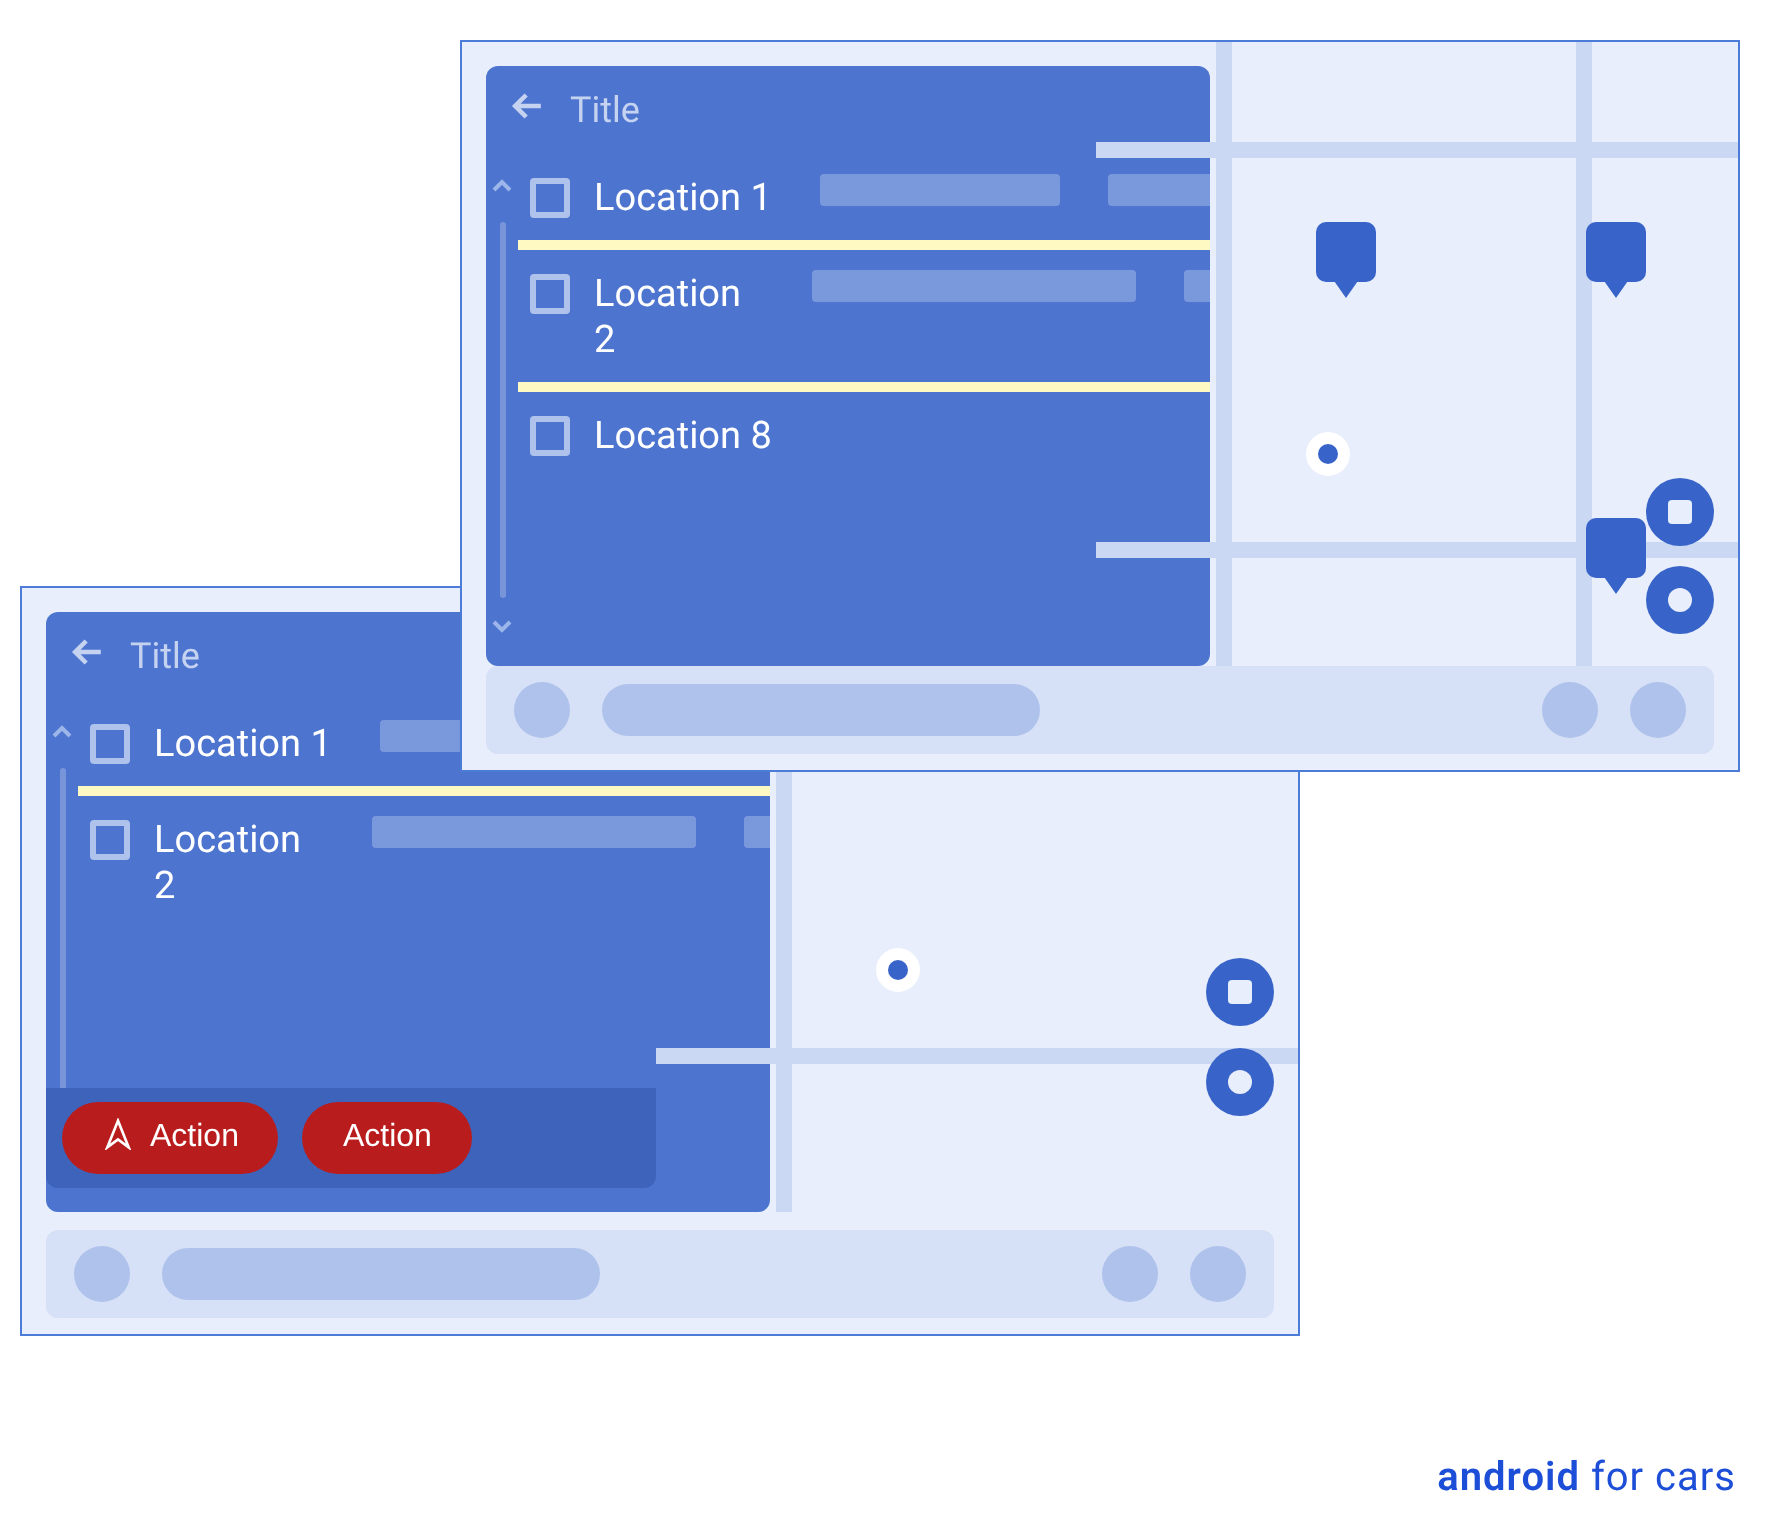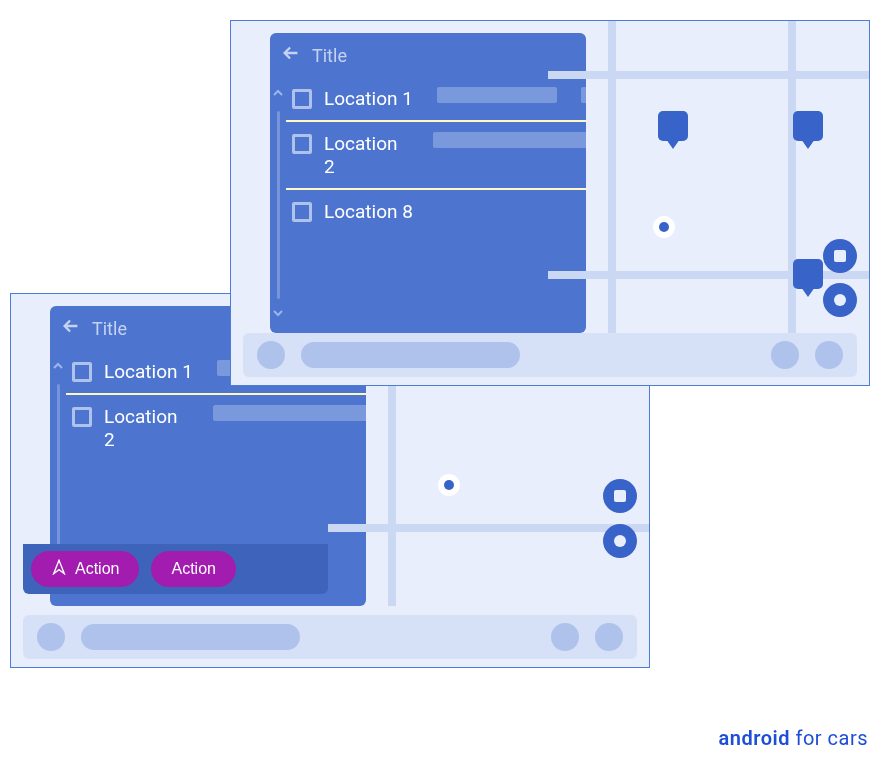--- a/index.html
+++ b/index.html
@@ -32,26 +32,25 @@
       position: absolute;
       top: 0;
       left: 0;
       right: 0;
       height: 312px;
     }
     .side-panel {
       position: absolute;
       left: 12px;
       top: 12px;
-      width: 316px;
+      width: 362px;
       height: 300px;
       background: #4d74cf;
       border-radius: 6px;
       overflow: hidden;
-      margin-left: 27px;
     }
     .panel-header {
       height: 44px;
       display: flex;
       align-items: center;
       padding: 0 10px;
       gap: 10px;
     }
     .back-arrow {
       color: #c5d3f1;
@@ -80,21 +79,21 @@
       flex: 1;
       background: #7895da;
       border-radius: 2px;
     }
     .list-items {
       flex: 1;
       display: flex;
       flex-direction: column;
     }
     .list-item {
-      border-top: 2px solid #fef9c3;
+      border-top: 5px solid #fef9c3;
       padding: 10px 12px 10px 6px;
       display: flex;
       gap: 12px;
     }
     .list-item:first-child { border-top: none; }
     .check-sq {
       width: 20px;
       height: 20px;
       border: 3px solid #aec2ec;
       border-radius: 2px;
@@ -127,21 +126,21 @@
       height: 50px;
       background: #3e63bb;
       display: flex;
       align-items: center;
       padding: 0 8px;
       gap: 12px;
       border-bottom-left-radius: 6px;
       border-bottom-right-radius: 6px;
     }
     .action-btn {
-      background: #a21caf;
+      background: #b91c1c;
       color: #ffffff;
       border: none;
       height: 36px;
       border-radius: 18px;
       padding: 0 20px;
       display: flex;
       align-items: center;
       gap: 8px;
       font-size: 16px;
     }

